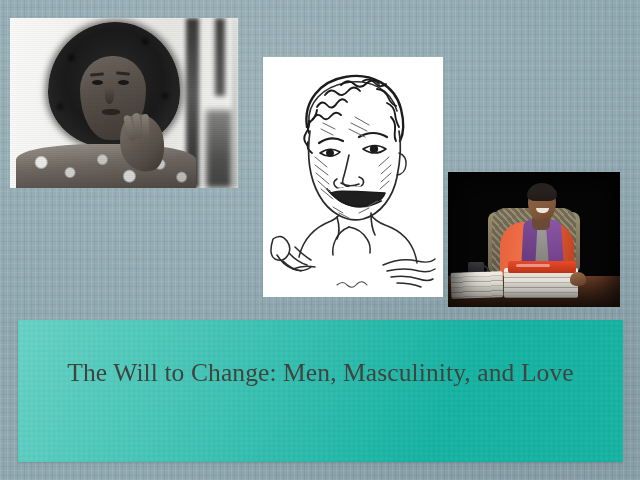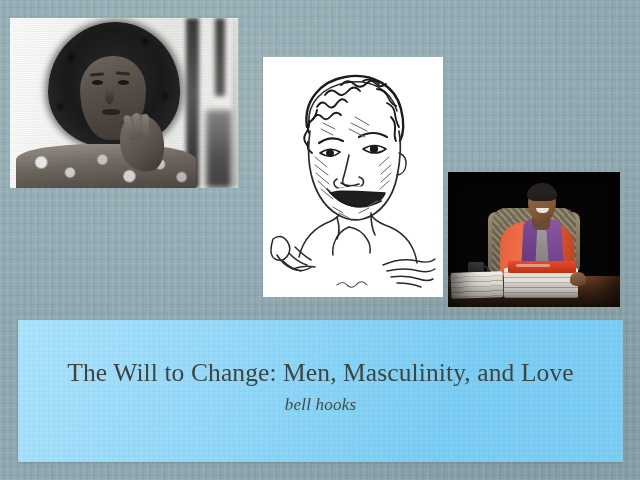--- a/index.html
+++ b/index.html
@@ -250,21 +250,21 @@
   .cp-vignette {
     inset:0;
     box-shadow: inset 0 0 26px 10px rgba(0,0,0,.75);
   }
 
   
   #title-panel {
     position: absolute;
     left: 18px; top: 320px;
     width: 605px; height: 142px;
-    background-color: #7dd3fc;
+    background-color: #14b8a6;
     box-shadow: 0 1px 2px rgba(0,0,0,.14);
   }
   #title-panel-texture {
     position:absolute; inset:0; pointer-events:none;
     background-image:
       repeating-linear-gradient(90deg, rgba(0,0,0,.012) 0 2px, rgba(255,255,255,.02) 2px 5px),
       repeating-linear-gradient(0deg, rgba(0,0,0,.010) 0 2px, rgba(255,255,255,.02) 2px 5px),
       linear-gradient(115deg, rgba(255,255,255,.35), rgba(0,0,0,.03) 70%);
   }
   #title-text-block {
@@ -436,17 +436,16 @@
     <div class="cp cp-books-b"></div>
     <div class="cp cp-book-red"></div>
     <div class="cp cp-hand"></div>
     <div class="cp cp-vignette"></div>
   </div>
 
   <div id="title-panel">
     <div id="title-panel-texture"></div>
     <div id="title-text-block">
       <div id="slide-title">The Will to Change: Men, Masculinity, and Love</div>
-      <div id="slide-subtitle">bell hooks</div>
     </div>
   </div>
 
 </div>
 
 </body></html>

